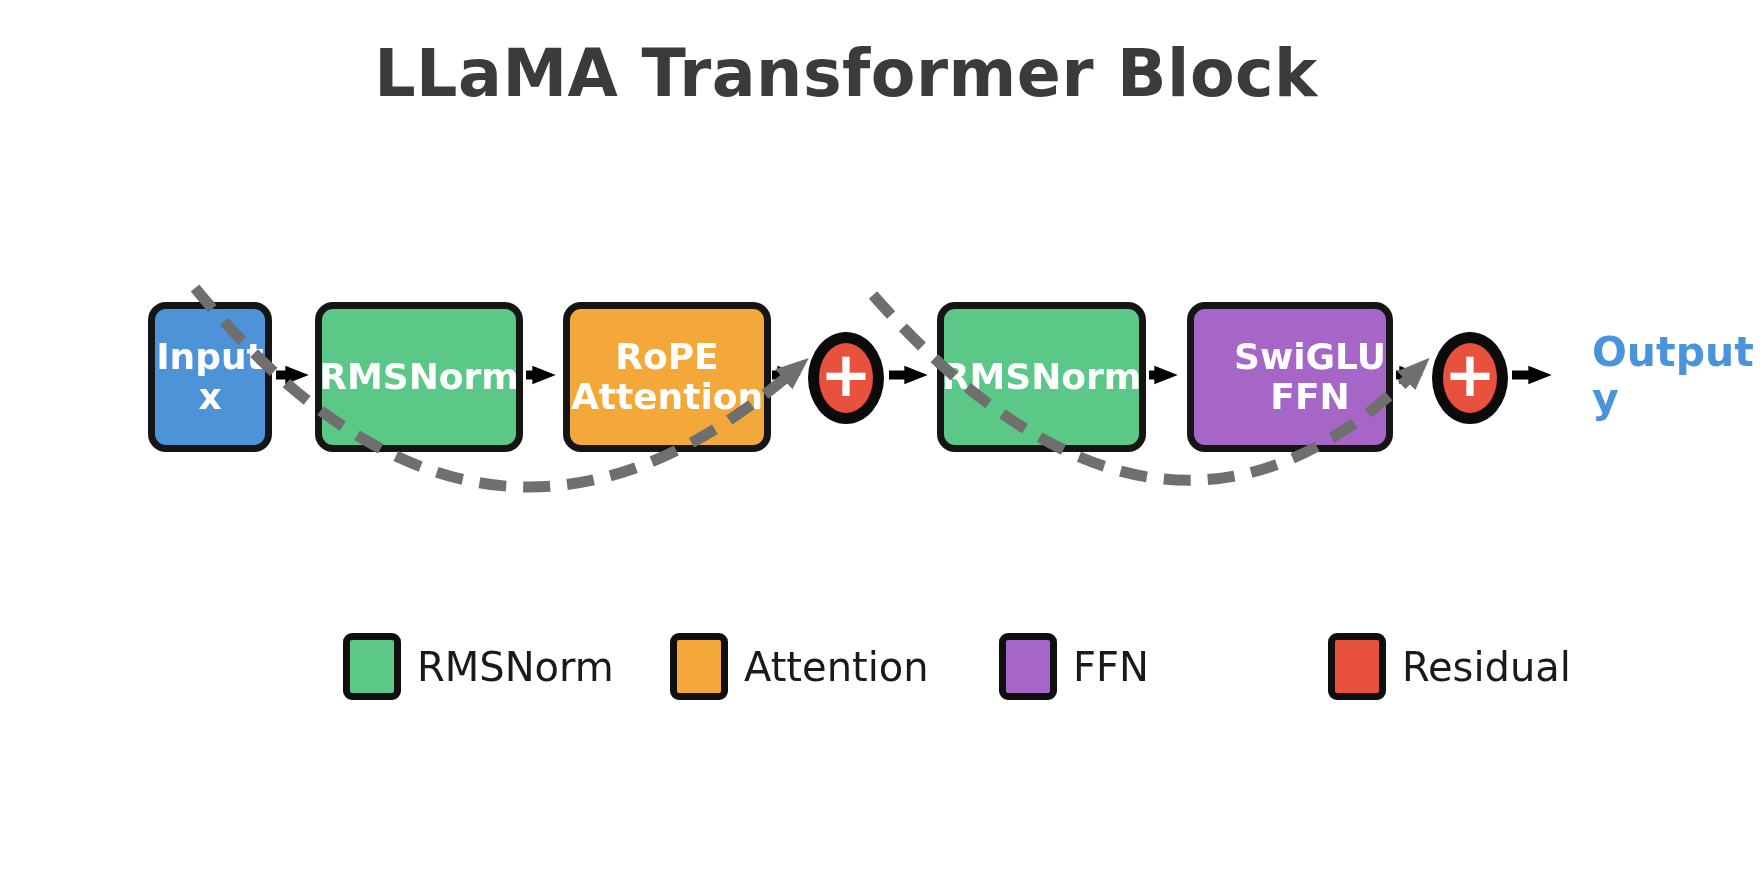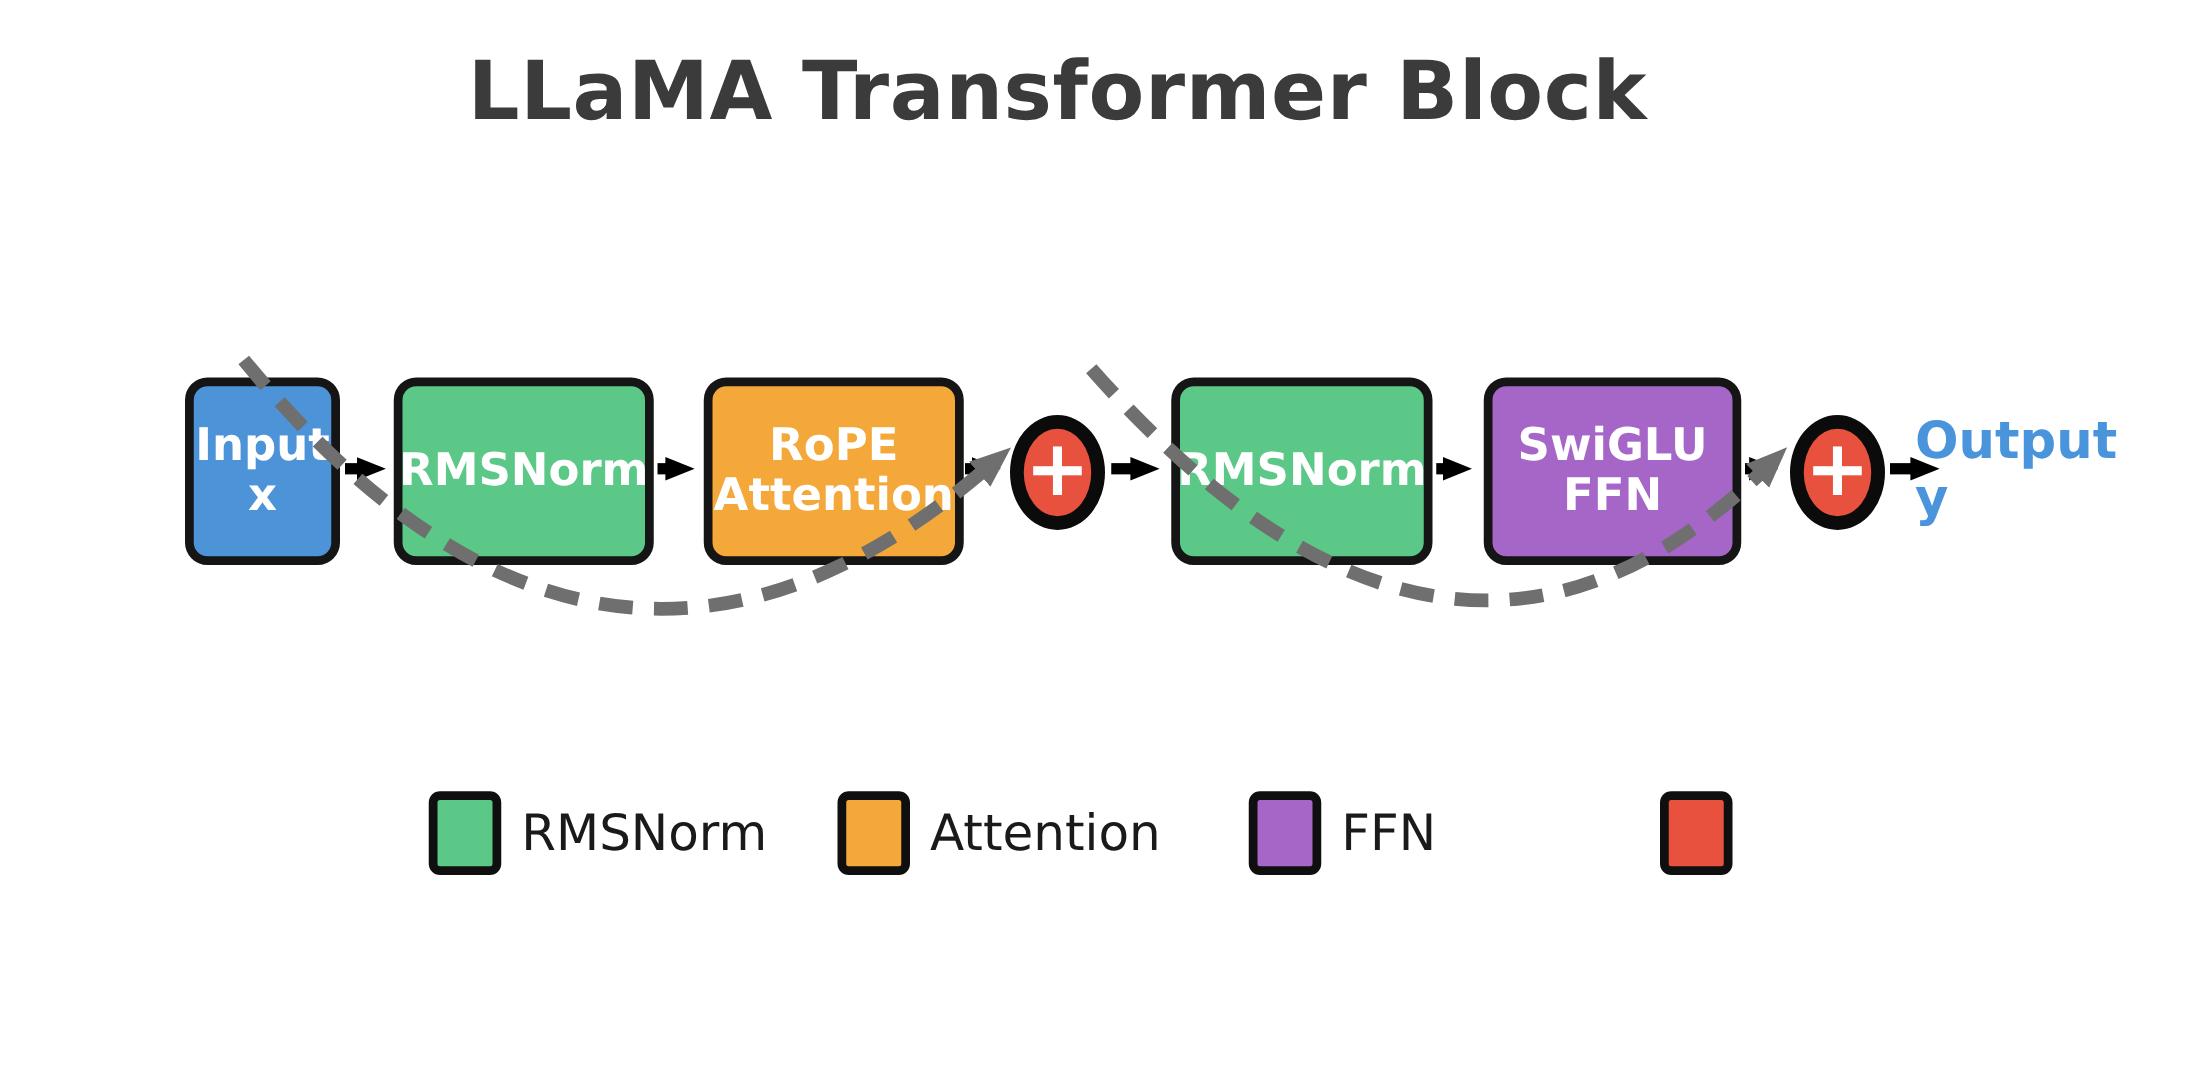--- a/index.html
+++ b/index.html
@@ -40,21 +40,21 @@
     z-index: 1;
   }
   .node--blue   { background: var(--blue); }
   .node--green  { background: var(--green); }
   .node--orange { background: var(--orange); }
   .node--purple { background: var(--purple); }
   .node-input   { left: 128px;  width: 124px; }
   .node-rms1    { left: 295px;  width: 208px; }
   .node-attn    { left: 543px;  width: 208px; }
   .node-rms2    { left: 917px;  width: 209px; }
-  .node-ffn     { left: 1167px; width: 206px; }
+  .node-ffn     { left: 1167px; width: 206px; justify-content: flex-end; }
   .residual-node {
     position: absolute;
     top: 332px;
     width: 76px;
     height: 92px;
     box-sizing: border-box;
     border: 11px solid #0b0b0b;
     border-radius: 50%;
     background: var(--red);
     display: flex;
@@ -64,21 +64,21 @@
     font-weight: bold;
     font-size: 62px;
     line-height: 1;
     z-index: 1;
   }
   .residual-1 { left: 788px; }
   .residual-2 { left: 1412px; }
   .residual-node .plus-glyph { margin-top: -6px; }
   .output-label {
     position: absolute;
-    left: 1512px;
+    left: 1572px;
     top: 330px;
     font-size: 41px;
     font-weight: bold;
     color: var(--blue-text);
     line-height: 1.12;
     white-space: pre-line;
   }
   .overlay {
     position: absolute;
     inset: 0;
@@ -189,16 +189,17 @@
     <div class="legend-item legend-item-2">
       <span class="legend-swatch swatch--orange"></span>
       <span class="legend-label">Attention</span>
     </div>
     <div class="legend-item legend-item-3">
       <span class="legend-swatch swatch--purple"></span>
       <span class="legend-label">FFN</span>
     </div>
     <div class="legend-item legend-item-4">
       <span class="legend-swatch swatch--red"></span>
+      <span class="legend-label">Residual</span>
     </div>
   </div>
 
 </div>
 
 </body></html>

